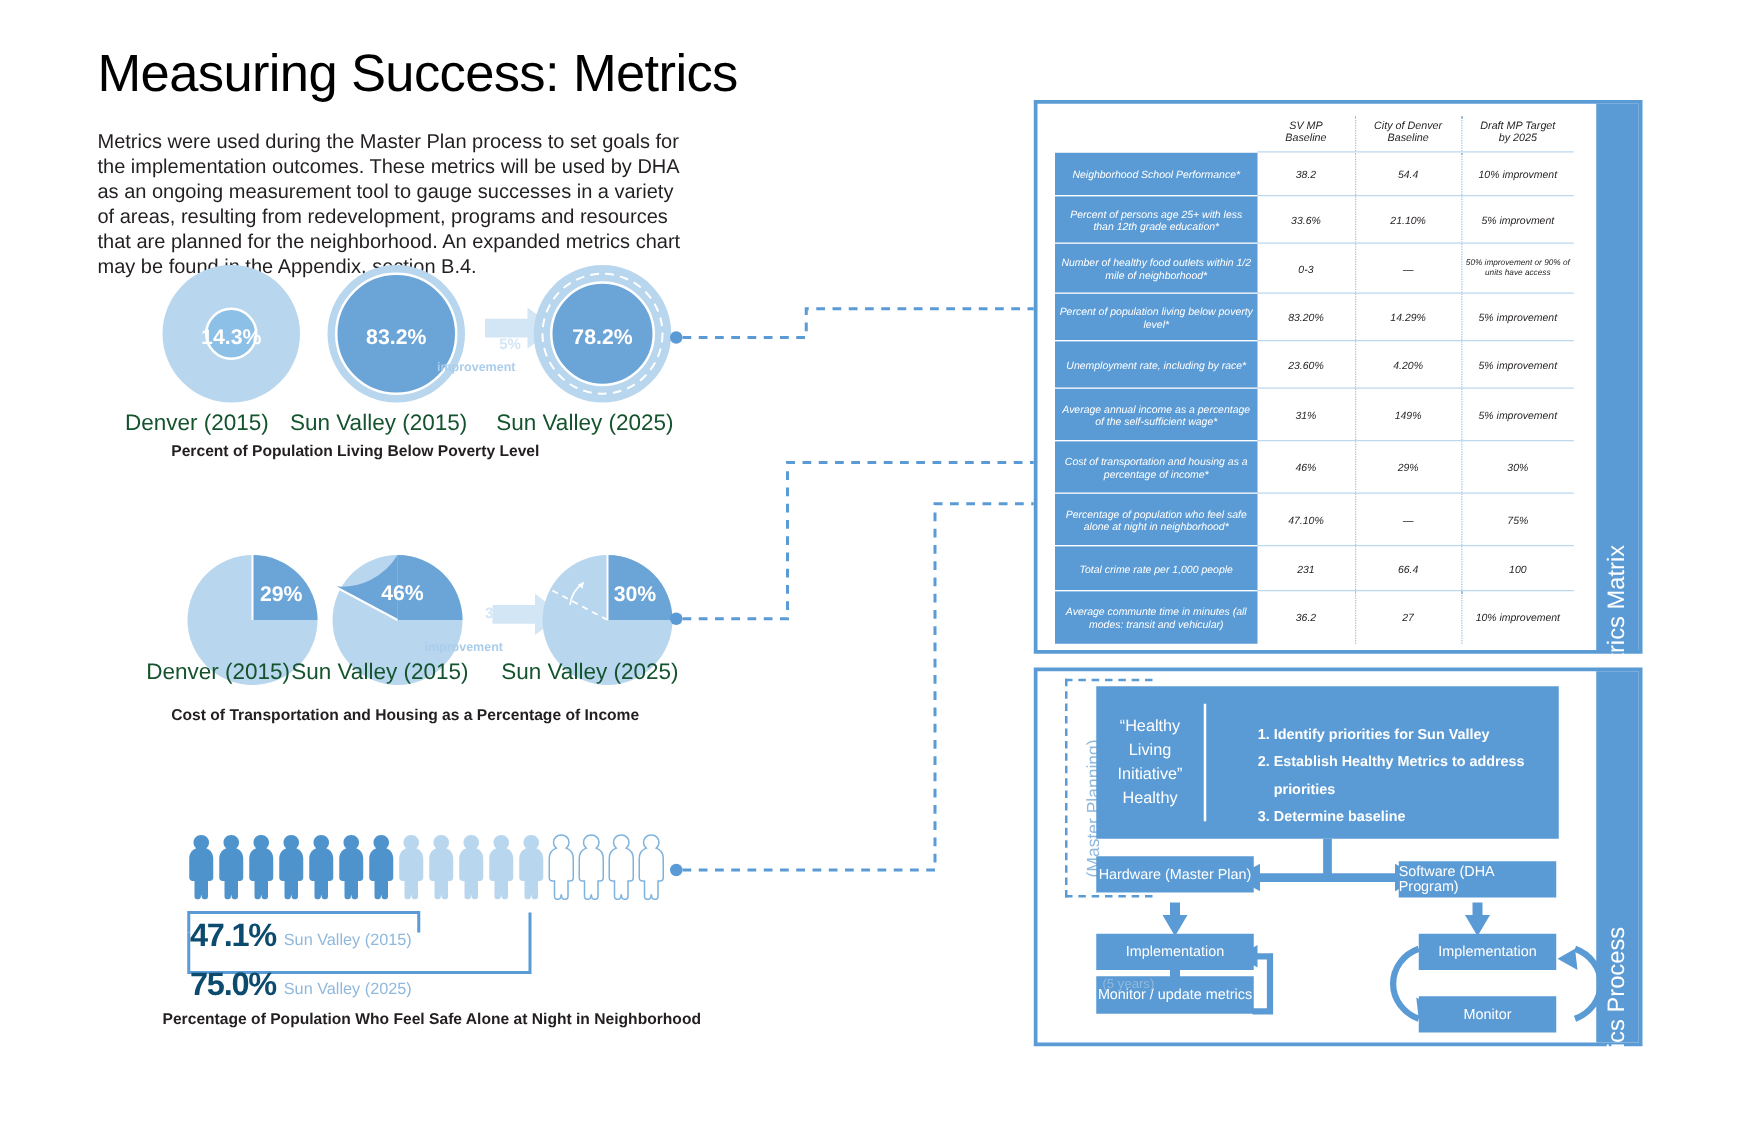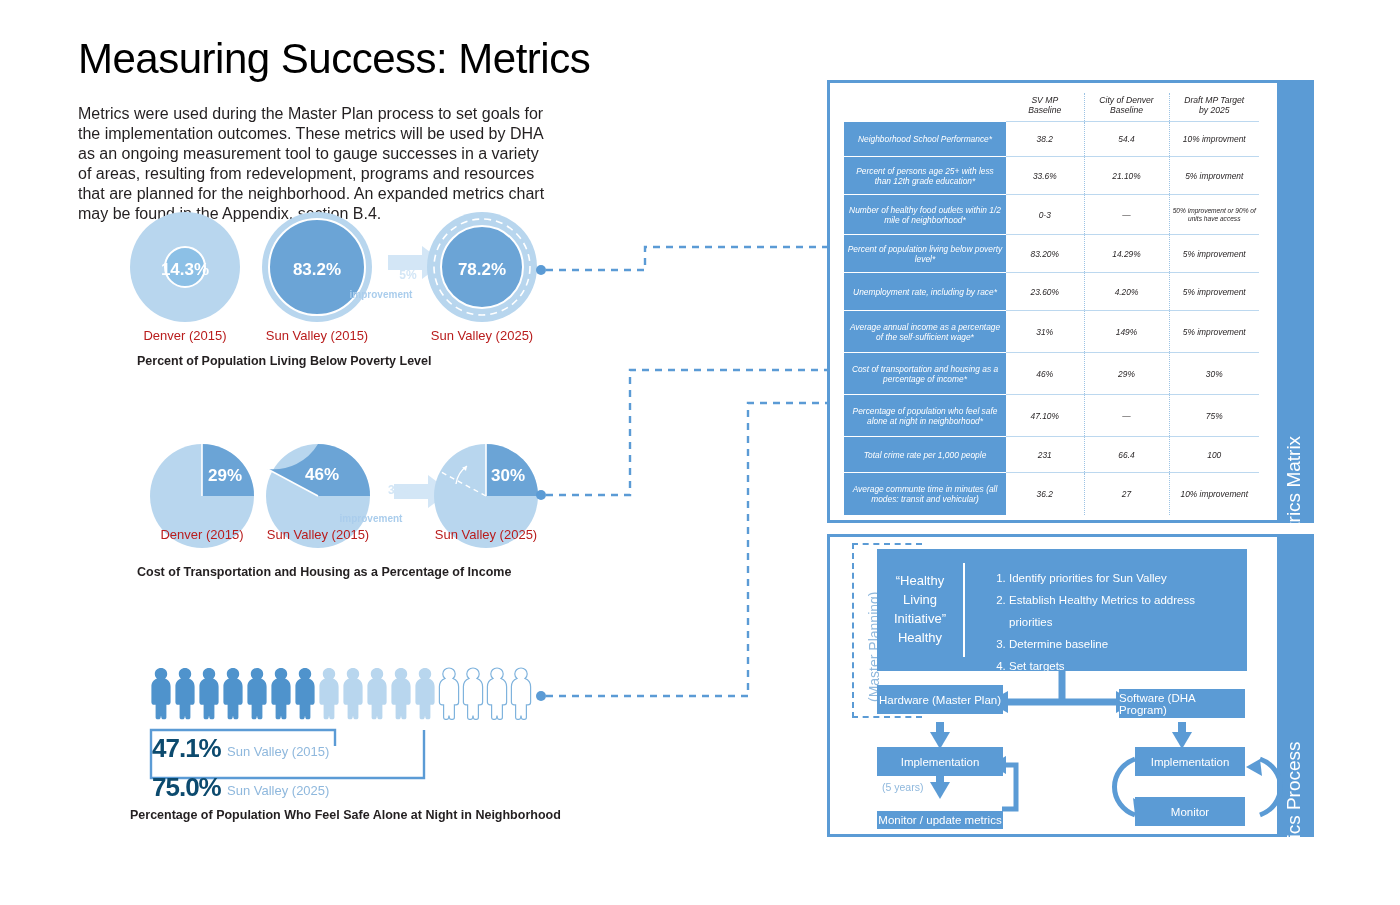--- a/index.html
+++ b/index.html
@@ -9,21 +9,21 @@
   .abs{position:absolute;}
 
   
   #page-title{left:78px;top:35px;font-size:42px;font-weight:400;letter-spacing:-0.5px;color:#000;}
   #intro-paragraph{left:78px;top:104px;width:470px;font-size:16px;line-height:20px;color:#231f20;}
 
   
   .section-caption{font-size:12.5px;font-weight:bold;color:#231f20;}
 
   
-  .chart-xlabel{position:absolute;font-size:13px;color:#b91c1c;text-align:center;width:170px;}
+  .chart-xlabel{position:absolute;font-size:18px;color:#14532d;text-align:left;width:170px;}
   .pct-in{position:absolute;font-size:17px;font-weight:bold;color:#ffffff;text-align:center;}
   .arrow-pct{position:absolute;font-size:12px;font-weight:bold;color:#d3e6f6;text-align:center;width:60px;}
   .arrow-sub{position:absolute;font-size:10px;font-weight:bold;color:#aacdec;text-align:center;width:110px;}
   .picto-big{font-size:26px;font-weight:bold;color:#0c4a6e;letter-spacing:-1px;}
   .picto-small{font-size:13px;color:#8fb8dd;}
 
   
   .panel{position:absolute;border:3px solid #5b9bd5;background:#fff;box-sizing:border-box;}
   .panel-side{position:absolute;background:#5b9bd5;top:0;bottom:0;right:0;width:34px;}
   .panel-side span{position:absolute;left:50%;bottom:14px;transform:translateX(-50%) rotate(-90deg);
@@ -46,21 +46,21 @@
   .mp-dash{position:absolute;border:2px dashed #5b9bd5;box-sizing:border-box;}
   .mp-vertlabel{position:absolute;color:#8fb8dd;font-size:14px;white-space:nowrap;
     transform:rotate(-90deg);transform-origin:left top;}
   .procbox{position:absolute;background:#5b9bd5;color:#ffffff;display:flex;align-items:center;
     justify-content:center;font-size:11.5px;box-sizing:border-box;}
   .hli{position:absolute;background:#5b9bd5;color:#fff;box-sizing:border-box;display:flex;}
   .hli-left{width:86px;display:flex;align-items:center;justify-content:center;text-align:center;
     font-size:13px;line-height:1.45;padding:4px;box-sizing:border-box;}
   .hli-div{width:2px;background:#ffffff;margin:14px 0;}
   .hli-list{flex:1;padding:10px 0 10px 14px;font-size:11.5px;line-height:1.92;box-sizing:border-box;}
-  .hli-list ol{margin:8px;padding-left:22px;}
+  .hli-list ol{margin:18px;padding-left:22px;font-weight:bold;}
   .five-years{position:absolute;color:#8fb8dd;font-size:10.5px;}
 
   svg{display:block;overflow:visible;}
 </style>
 </head>
 <body>
 
 <div class="abs" id="page-title">Measuring Success: Metrics</div>
 <div class="abs" id="intro-paragraph">Metrics were used during the Master Plan process to set goals for the implementation outcomes.  These metrics will be used by DHA as an ongoing measurement tool to gauge successes in a variety of areas, resulting from redevelopment, programs and resources  that are planned for the neighborhood.  An expanded metrics chart may be found in the Appendix, section B.4.</div>
 
@@ -334,16 +334,16 @@
       <path d="M305 278 l-2 -17 l16 9 z" fill="#5b9bd5"></path>
       <path d="M430 222 A32 30 0 0 1 430 278" stroke="#5b9bd5" stroke-width="5" fill="none"></path>
       <path d="M430 222 l2 17 l-16 -9 z" fill="#5b9bd5"></path>
     </svg>
   </div>
 
   <div class="procbox" style="left:47px;top:148px;width:126px;height:29px;">Hardware (Master Plan)</div>
   <div class="procbox" style="left:289px;top:152px;width:126px;height:29px;">Software (DHA Program)</div>
   <div class="procbox" style="left:47px;top:210px;width:126px;height:29px;">Implementation</div>
   <div class="procbox" style="left:305px;top:210px;width:110px;height:29px;">Implementation</div>
-  <div class="procbox" style="left:47px;top:274px;width:126px;height:18px;">Monitor / update metrics</div>
+  <div class="procbox" style="left:47px;top:244px;width:126px;height:30px;">Monitor / update metrics</div>
   <div class="procbox" style="left:305px;top:260px;width:110px;height:29px;">Monitor</div>
   <div class="five-years" style="left:52px;top:244px;">(5 years)</div>
 </div>
 
 </body></html>

